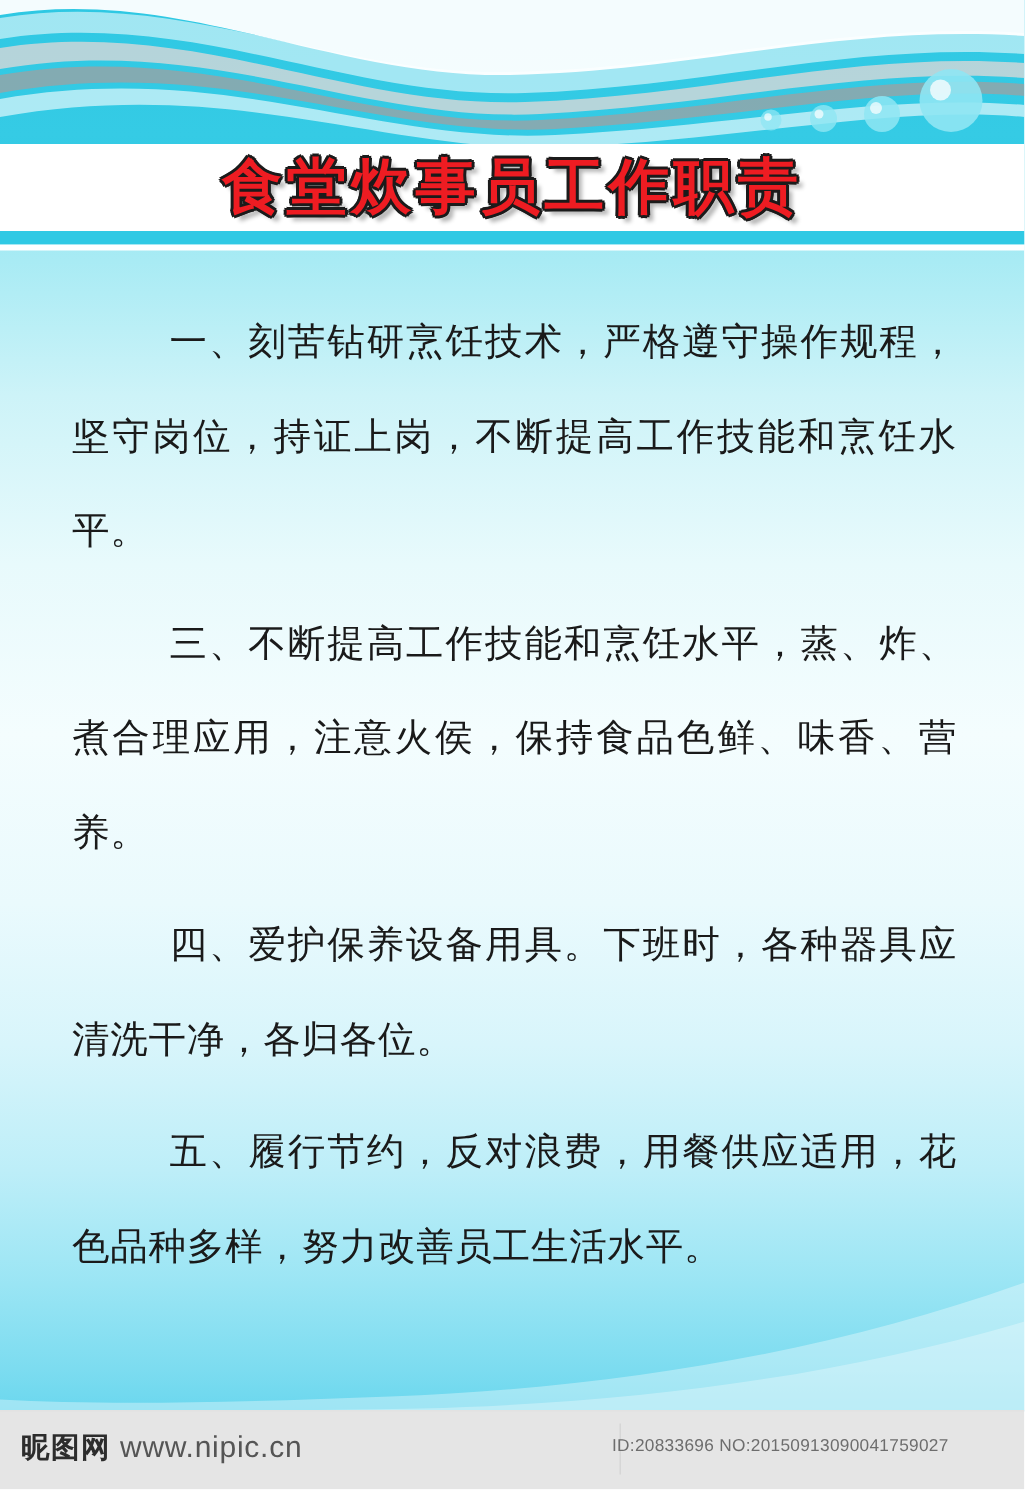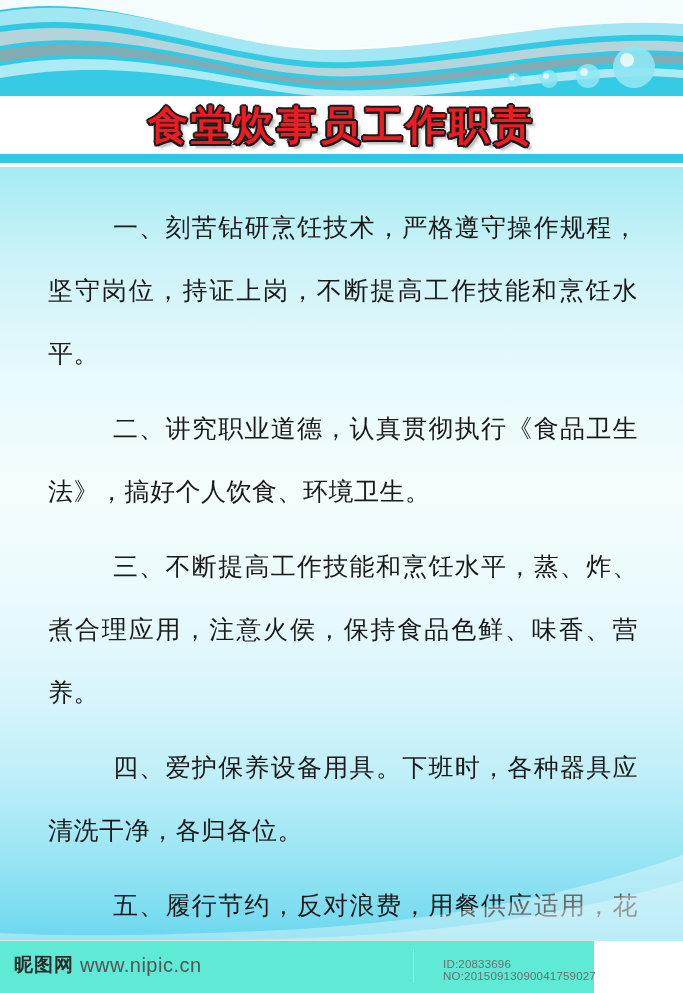--- a/index.html
+++ b/index.html
@@ -141,23 +141,23 @@
     bottom: 52px;
     width: 683px;
     height: 120px;
   }
 
   
   .footer {
     position: absolute;
     left: 0;
     bottom: 0;
-    width: 594px;
+    width: 683px;
     height: 52px;
-    background: #5eead4;
+    background: #e5e5e5;
     border-top: 1px solid #e2e2e2;
   }
   .footer-logo {
     position: absolute;
     left: 14px;
     top: 11px;
     display: flex;
     align-items: center;
     gap: 6px;
   }
@@ -177,21 +177,21 @@
   .footer-sep {
     position: absolute;
     left: 413px;
     top: 8px;
     width: 1px;
     height: 34px;
     background: #d6d6d6;
   }
   .footer-id {
     position: absolute;
-    left: 443px;
+    left: 408px;
     top: 17px;
     font-family: "Liberation Sans", sans-serif;
     font-size: 11.5px;
     color: #6d6d6d;
     letter-spacing: 0.2px;
   }
 </style>
 </head>
 <body>
 
@@ -219,21 +219,20 @@
     </g>
   </svg>
 
   <div class="title-strip"></div>
   <div class="title">食堂炊事员工作职责</div>
   <div class="title-underline"></div>
   <div class="title-underline-2"></div>
 
   <div class="content">
     <p class="para">一、刻苦钻研烹饪技术，严格遵守操作规程，坚守岗位，持证上岗，不断提高工作技能和烹饪水平。</p>
-    <p class="para">二、讲究职业道德，认真贯彻执行《食品卫生法》，搞好个人饮食、环境卫生。</p>
     <p class="para">三、不断提高工作技能和烹饪水平，蒸、炸、煮合理应用，注意火侯，保持食品色鲜、味香、营养。</p>
     <p class="para">四、爱护保养设备用具。下班时，各种器具应清洗干净，各归各位。</p>
     <p class="para">五、履行节约，反对浪费，用餐供应适用，花色品种多样，努力改善员工生活水平。</p>
   </div>
 
   <svg class="bottom-wave" viewBox="0 0 683 120" preserveAspectRatio="none">
     <path d="M0,120 L683,120 L683,34 C560,78 420,104 260,110 C160,114 70,116 0,112 Z" fill="#ffffff" opacity="0.35"></path>
     <path d="M0,120 L683,120 L683,60 C560,96 430,114 280,118 C180,120 70,120 0,120 Z" fill="#ffffff" opacity="0.30"></path>
   </svg>
 

